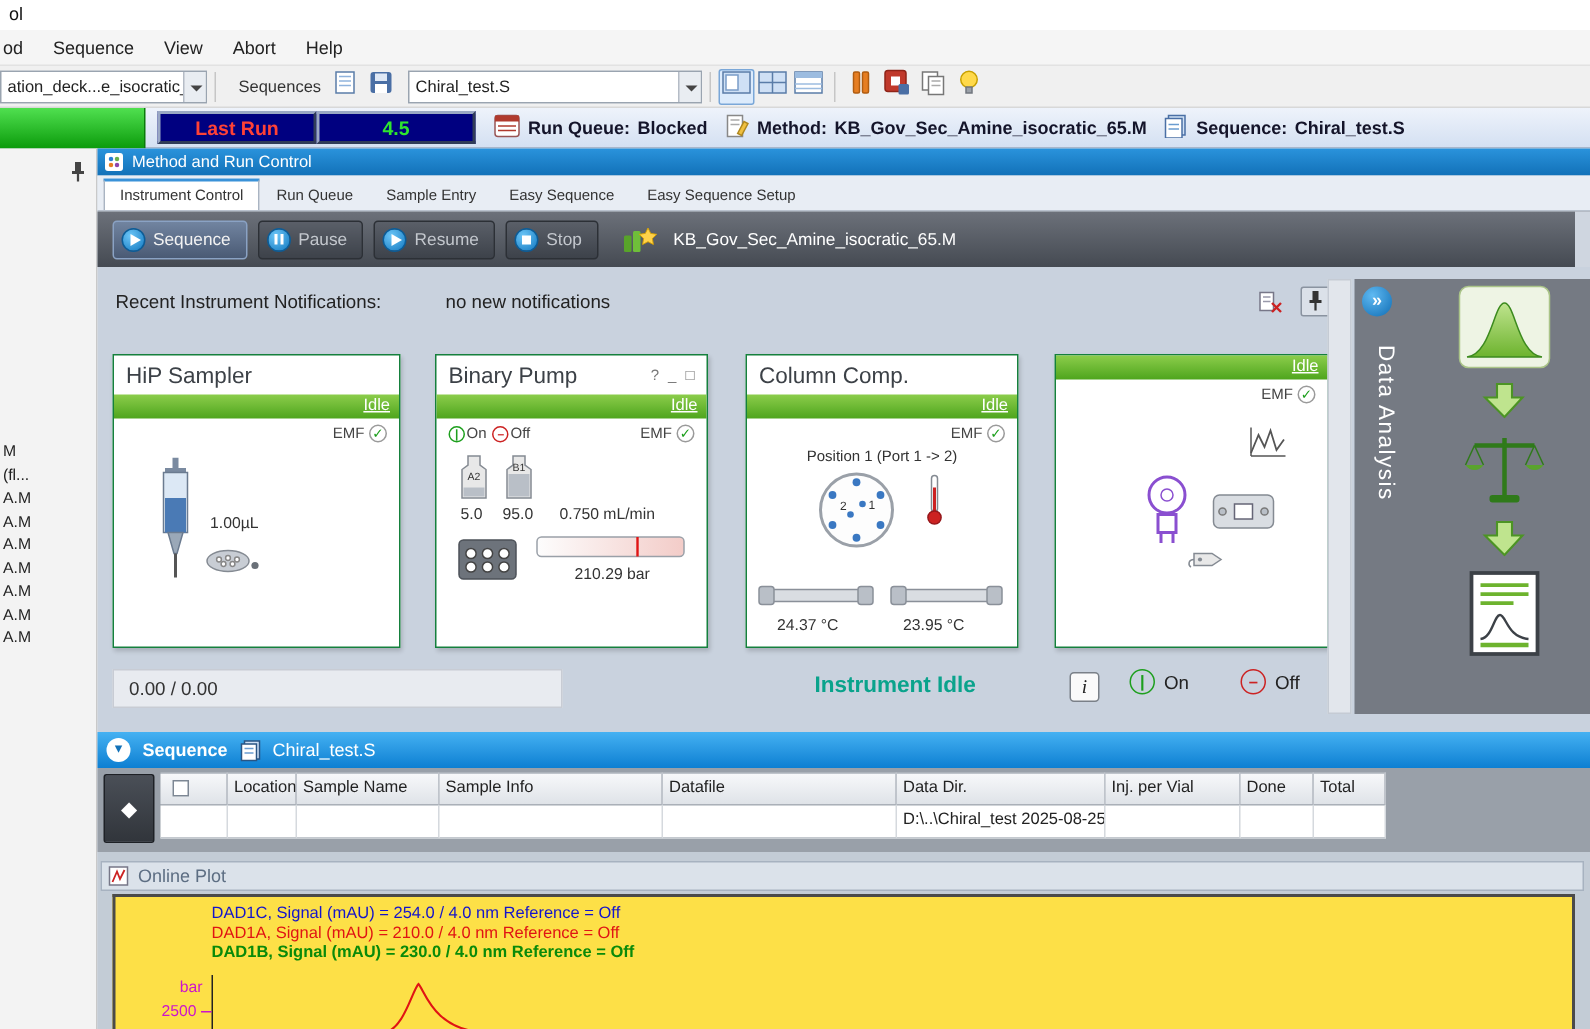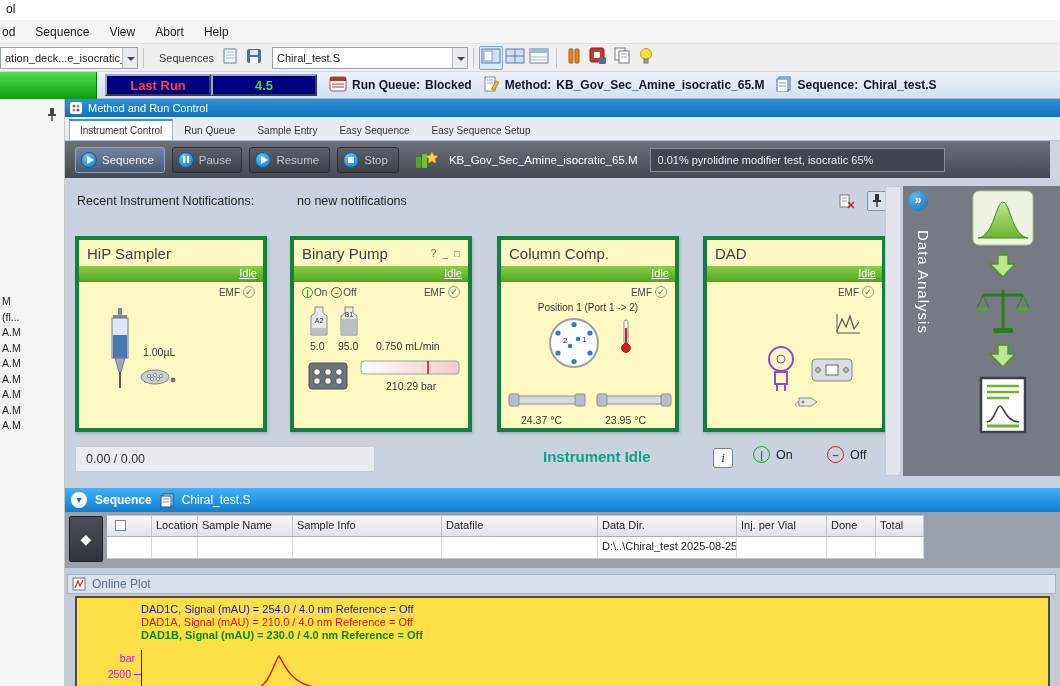--- a/index.html
+++ b/index.html
@@ -60,21 +60,21 @@
   .comment-box { width:295px; height:24px; background:#41464e; border:1px solid #8a919b; color:#ebedf0; font-size:11px; padding:0 6px; font-family:"Liberation Sans",sans-serif; margin-left:6px; }
   .ctrl-end { position:absolute; right:0; top:0; width:10px; height:37px; background:#cfd6e0; }
 
   
   .content { position:absolute; left:0; top:79px; width:995px; height:310px; }
   .notif-label { position:absolute; left:12px; top:16px; font-size:12.5px; color:#222; }
   .notif-value { position:absolute; left:232px; top:16px; font-size:12.5px; color:#222; }
   .nicon { position:absolute; top:13px; width:20px; height:20px; display:flex; align-items:center; justify-content:center; border:1px solid transparent; border-radius:2px; }
   .nicon.pinbtn { border-color:#8a93a0; background:#dbe1e9; }
 
-  .tile { position:absolute; top:58px; height:196px; background:#fef9c3; border:4px solid #15803d; box-shadow:1px 2px 3px rgba(0,0,0,.18); }
+  .tile { position:absolute; top:58px; height:196px; background:#ffffff; border:1px solid #15803d; box-shadow:1px 2px 3px rgba(0,0,0,.18); }
   .t-head { height:26px; display:flex; align-items:center; justify-content:space-between; padding:0 8px; }
   .t-title { font-size:15px; color:#3c4147; }
   .winctl { display:flex; gap:6px; color:#777; font-size:10px; }
   .winctl span { cursor:default; }
   .t-status { height:16px; background:linear-gradient(#8ccd4b,#4ea51d); color:#fff; font-size:11px; text-align:right; padding:1px 6px 0 0;text-decoration:underline; }
   .t-sub { height:20px; display:flex; align-items:center; padding:0 8px; font-size:10px; color:#444; }
   .t-sub .sp { flex:1; }
   .checkc { width:12px; height:12px; border:1px solid #9a9a9a; border-radius:50%; color:#1d9f1d; font-size:9px; line-height:10px; text-align:center; display:inline-block; margin-left:3px; }
   .pwr { width:11px; height:11px; border-radius:50%; display:inline-flex; align-items:center; justify-content:center; font-size:8px; font-weight:bold; margin-right:1px; }
   .pwr-on { border:1.5px solid #1d9f1d; color:#1d9f1d; }
@@ -342,21 +342,20 @@
           <span>Stop</span>
         </div>
         <span style="display:flex; margin-left:8px;">
           <svg width="26" height="20" viewBox="0 0 26 20">
               <rect x="2" y="7" width="5" height="11" rx="1" fill="#58a32a"></rect>
               <rect x="8" y="4" width="5" height="14" rx="1" fill="#6fbf3a"></rect>
               <path d="M18 2 l1.8 3.6 4 .6 -2.9 2.8 .7 4 -3.6 -1.9 -3.6 1.9 .7 -4 -2.9 -2.8 4 -.6 z" fill="#ffd24a" stroke="#d8a200" stroke-width="0.6"></path>
             </svg>
         </span>
         <span class="mname">KB_Gov_Sec_Amine_isocratic_65.M</span>
-        <input class="comment-box" readonly="" value="0.01% pyrolidine modifier test, isocratic 65%" style="">
         <div class="ctrl-end"></div>
       </div>
 
       <div class="content">
 
         <span class="notif-label">Recent Instrument Notifications:</span>
         <span class="notif-value">no new notifications</span>
         <span class="nicon" style="left:772px;">
           <svg width="16" height="16">
               <rect x="1" y="2" width="9" height="12" fill="#fff" stroke="#778"></rect>
@@ -516,23 +515,20 @@
                   <rect x="90" y="2" width="10" height="12" rx="2" fill="#b9bfc7" stroke="#8a9099"></rect>
                   <rect x="154" y="2" width="10" height="12" rx="2" fill="#b9bfc7" stroke="#8a9099"></rect>
                 </svg>
             </span>
             <span class="abs" style="left:20px; top:112px;">24.37 °C</span>
             <span class="abs" style="left:104px; top:112px;">23.95 °C</span>
           </div>
         </div>
 
         <div class="tile" style="left:638px; width:183px;">
-          <div class="t-head">
-              <span class="t-title">DAD</span>
-            </div>
           <div class="t-status">Idle</div>
           <div class="t-sub">
               <span class="sp"></span>
               <span>EMF</span>
               <span class="checkc">✓</span>
             </div>
           <div class="t-body">
             <span class="abs" style="left:128px; top:10px;">
               <svg width="28" height="24">
                   <path d="M2 19 L7 7 L11 15 L15 4 L19 17 L24 10" fill="none" stroke="#555" stroke-width="1.2"></path>

